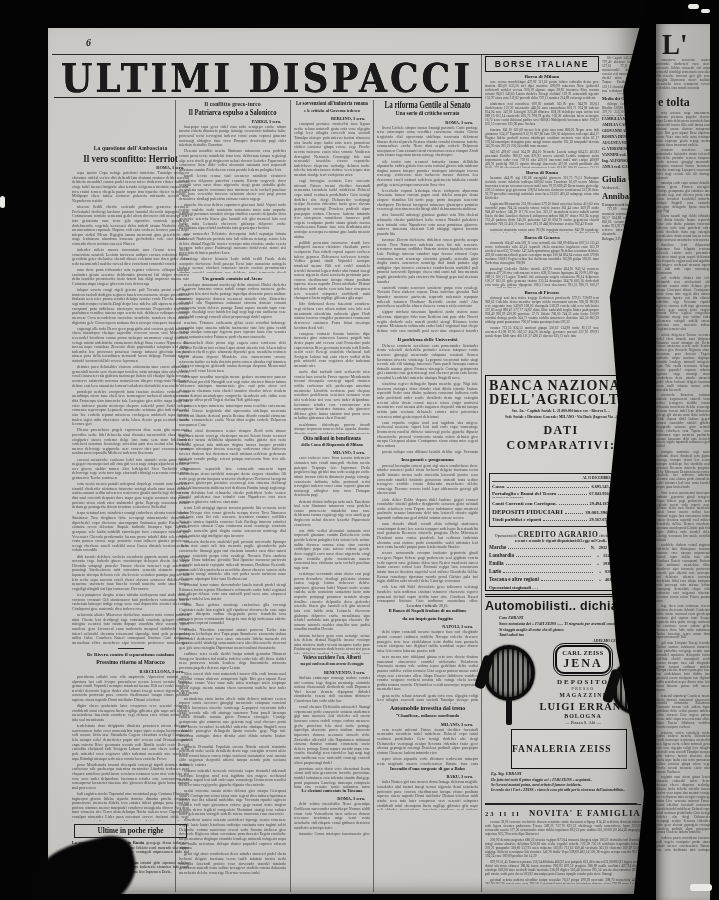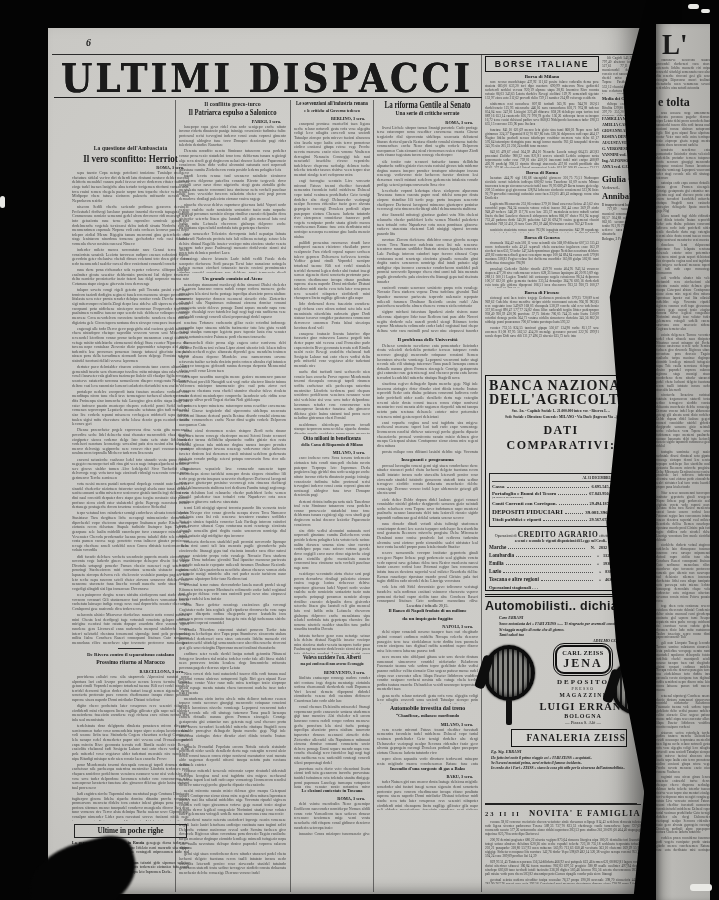--- a/index.html
+++ b/index.html
@@ -93,21 +93,21 @@
   .zaddr{font-size:4.6px;margin-top:1px;}
   .lamp{position:absolute;width:52px;height:80px;}
   .lampL{left:-2px;top:48px;} .lampR{left:126px;top:62px;}
   .lamp .glass{width:44px;height:48px;border:4px solid #0c0c0c;border-radius:50%;
         background:repeating-linear-gradient(90deg,#1d1d1d 0 2px,#8a8a86 2px 5px);
         box-shadow:inset 0 0 6px #000, 0 0 2px #000;}
   .lamp .stem{width:6px;height:26px;background:#111;margin:-2px auto 0;border-radius:2px;}
   .lamp .arm{position:absolute;left:-4px;top:10px;width:10px;height:34px;background:#0d0d0d;
         border-radius:4px;transform:rotate(18deg);}
   .fanal{border:1.5px solid #111;font-weight:bold;font-size:9.5px;letter-spacing:1px;
-        text-align:right;padding:3px 0;margin:4px 0 2px 26px;width:116px;box-sizing:border-box;
+        text-align:left;padding:14px 0;margin:4px 0 2px 26px;width:116px;box-sizing:border-box;
         white-space:nowrap;background:rgba(255,255,255,.15);}
   .zletter2{font-style:italic;font-weight:bold;font-size:3.7px;line-height:1.45;margin:1px 2px 0 6px;}
   .zsal2{font-size:4.2px;}
   
   .novita{position:absolute;left:0;top:776px;width:156px;height:88px;overflow:hidden;border-top:1px solid #222;}
   .novrow{display:flex;align-items:baseline;margin:3px 0 2px;}
   .novmarks{font-weight:bold;font-size:6.5px;margin-right:8px;letter-spacing:2px;}
   .novtitle{font-weight:bold;font-size:8.6px;letter-spacing:1.2px;white-space:nowrap;}
   
   .shadow-band{position:absolute;left:598px;top:0;width:84px;height:900px;background:#030303;

